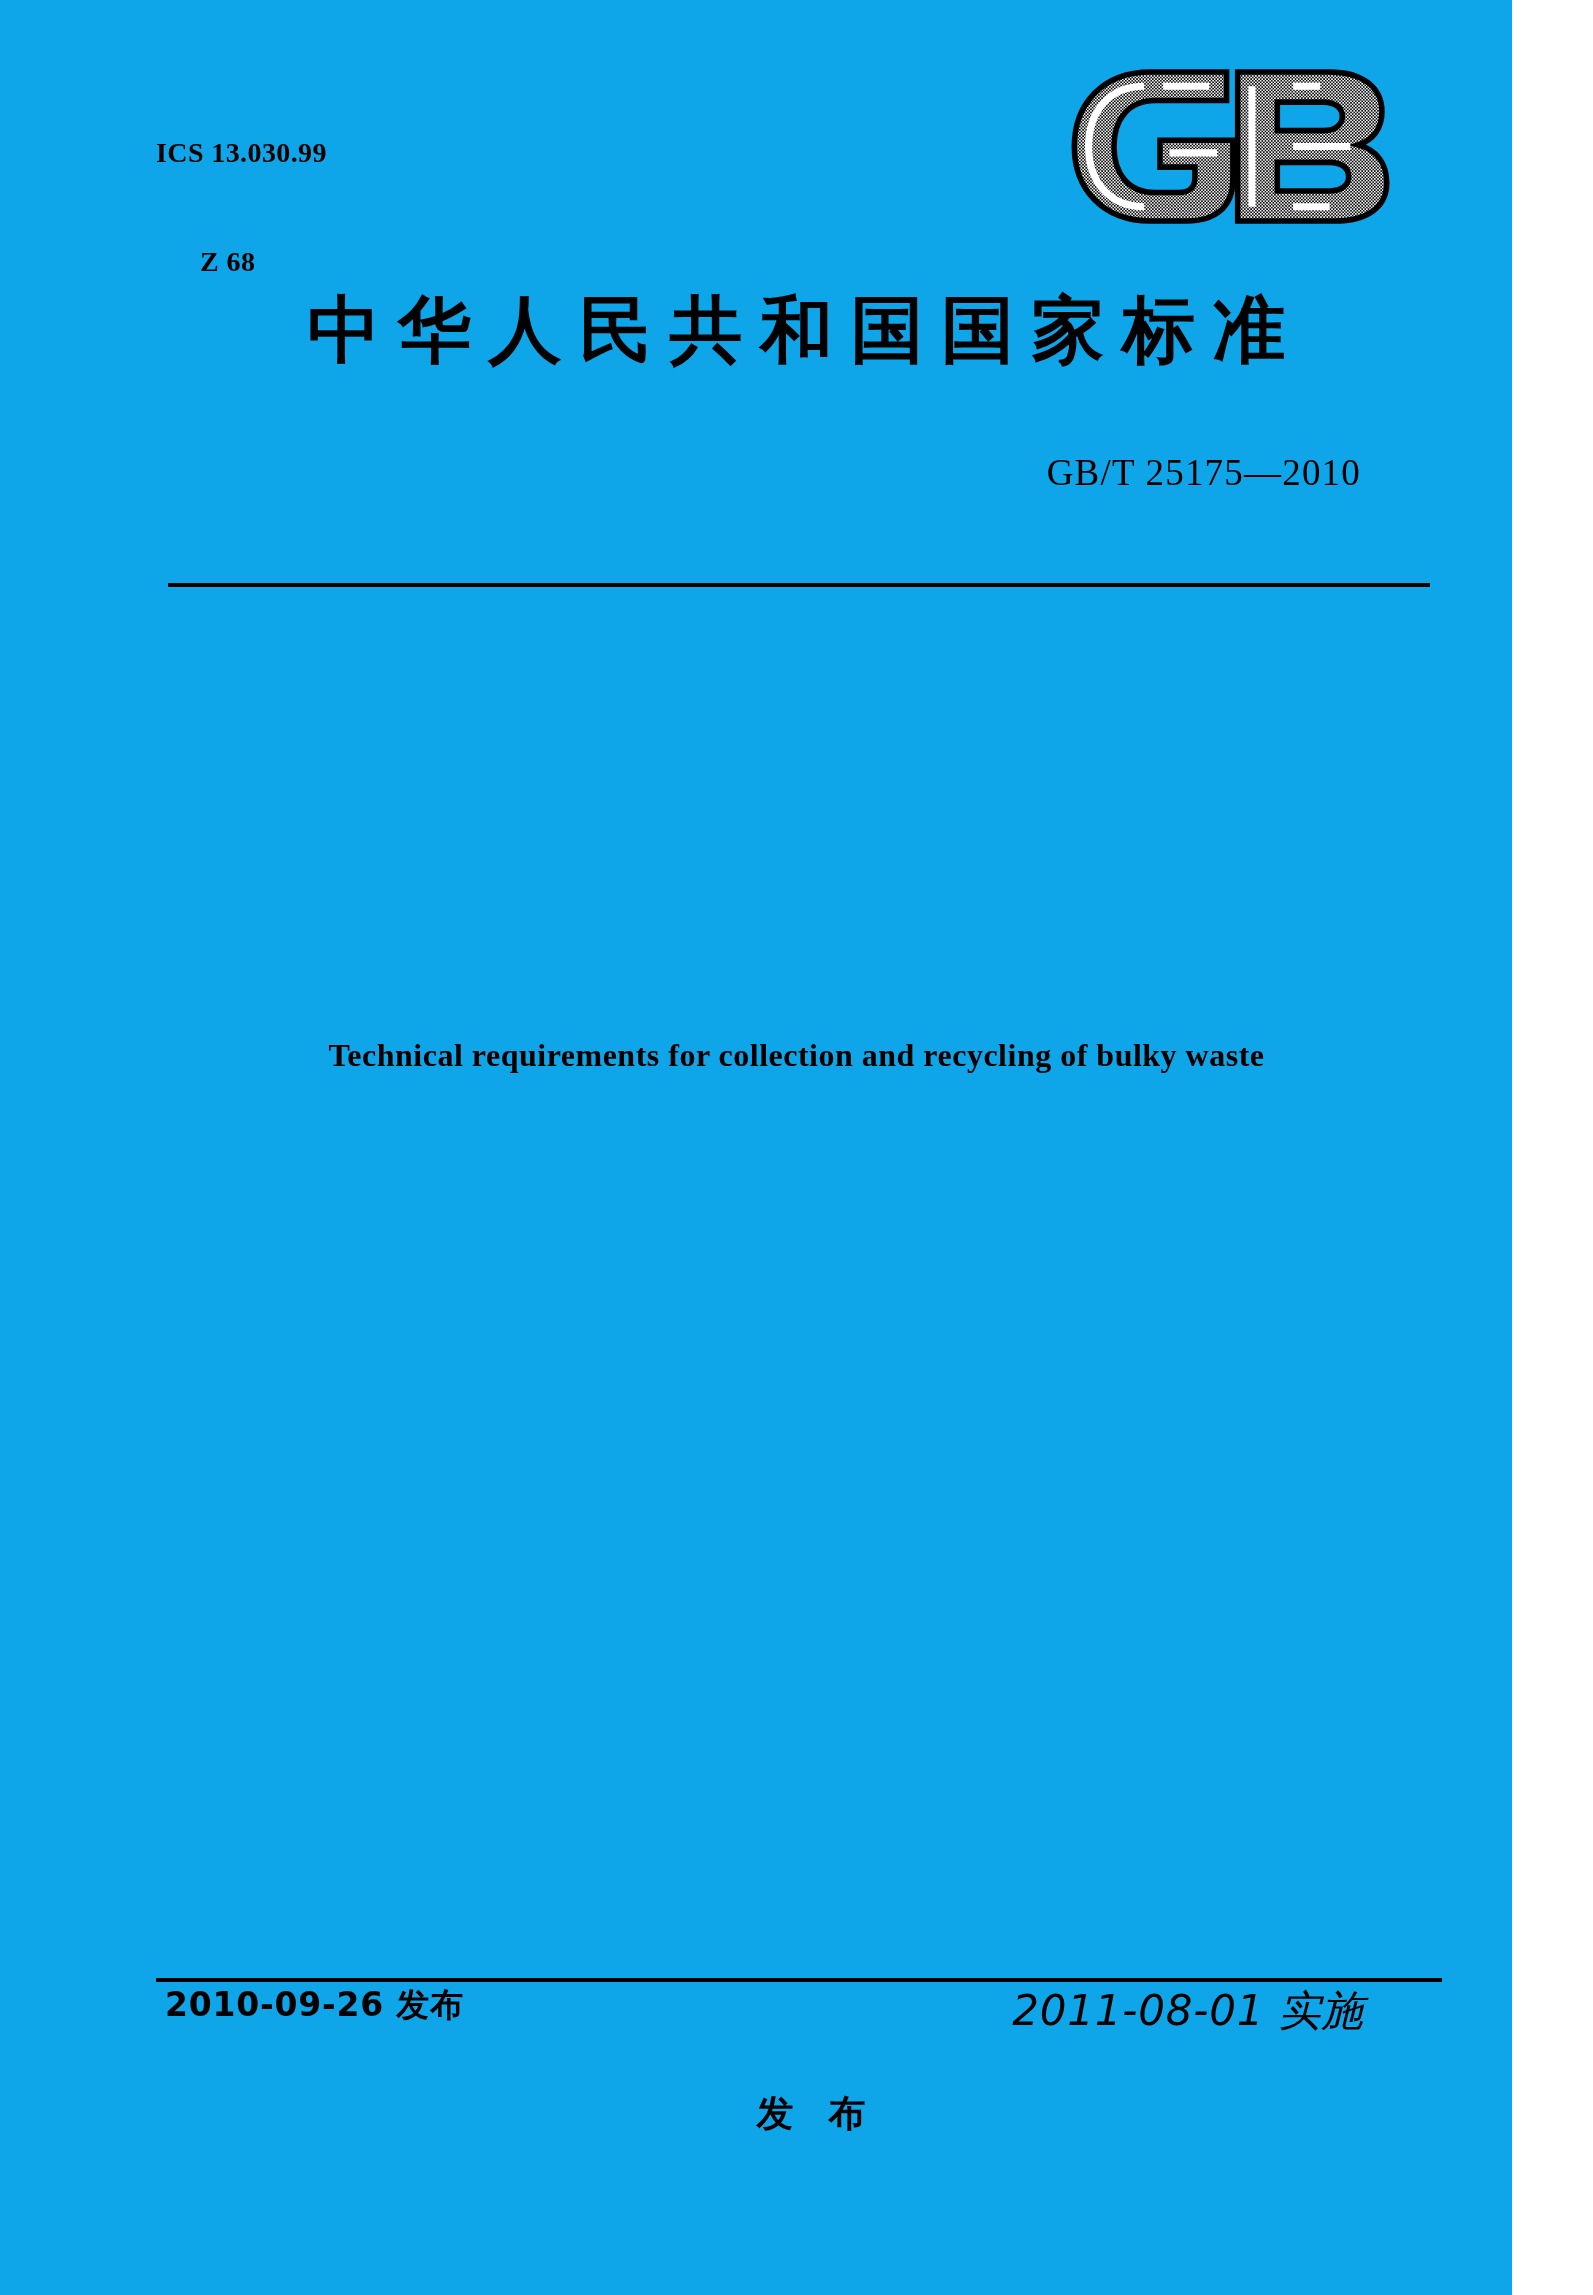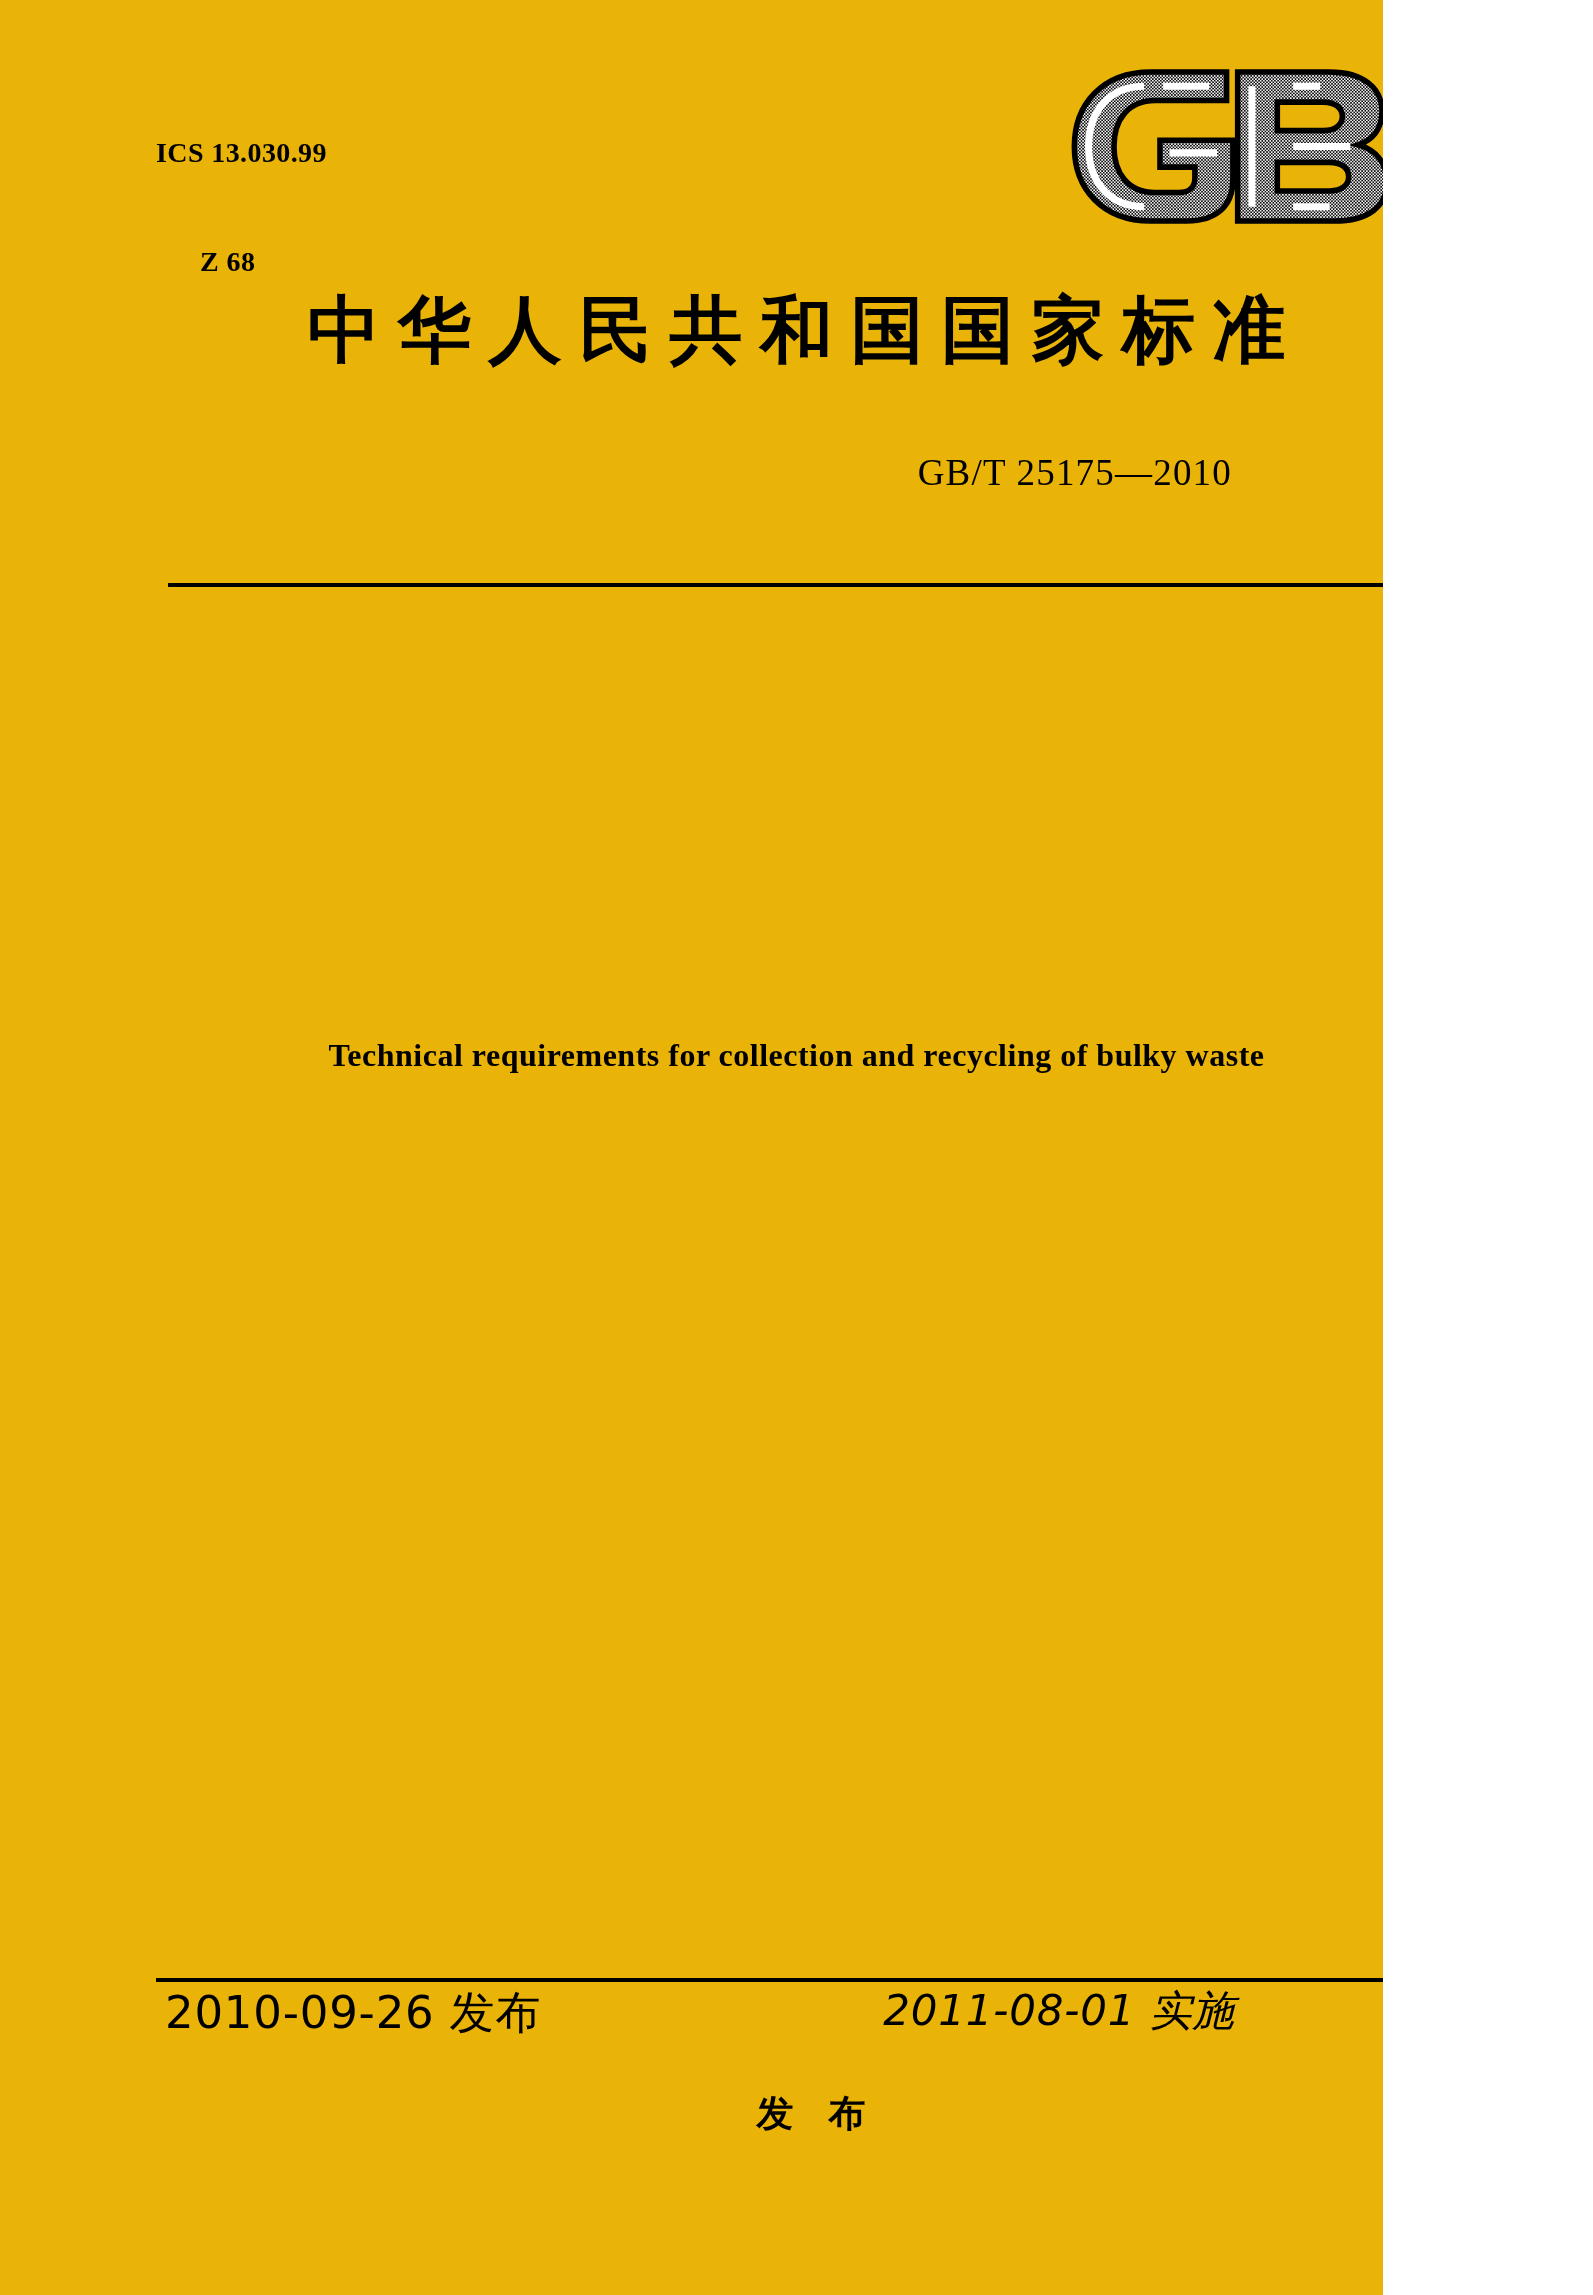--- a/index.html
+++ b/index.html
@@ -6,23 +6,23 @@
     margin: 0;
     padding: 0;
     background: #ffffff;
   }
   body {
     font-family: "Liberation Sans", sans-serif;
     color: #000000;
   }
   .page {
     position: relative;
-    width: 1383px;
+    width: 1512px;
     height: 2295px;
-    background: #eab308;
+    background: #0ea5e9;
     overflow: hidden;
     box-sizing: border-box;
   }
 
   
   .ics-block {
     position: absolute;
     left: 156px;
     top: 62px;
     font-family: "Liberation Serif", serif;
@@ -117,22 +117,22 @@
     letter-spacing: 0.5px;
     white-space: nowrap;
   }
 
   
   .date-issue {
     position: absolute;
     left: 165px;
     top: 1983px;
     font-family: "DejaVu Sans", sans-serif;
-    font-size: 45px;
-    font-weight: normal;
+    font-size: 33px;
+    font-weight: bold;
     letter-spacing: 0.8px;
     white-space: nowrap;
   }
   .date-effective {
     position: absolute;
     right: 148px;
     top: 1983px;
     font-family: "DejaVu Sans", sans-serif;
     font-size: 42px;
     font-weight: normal;

